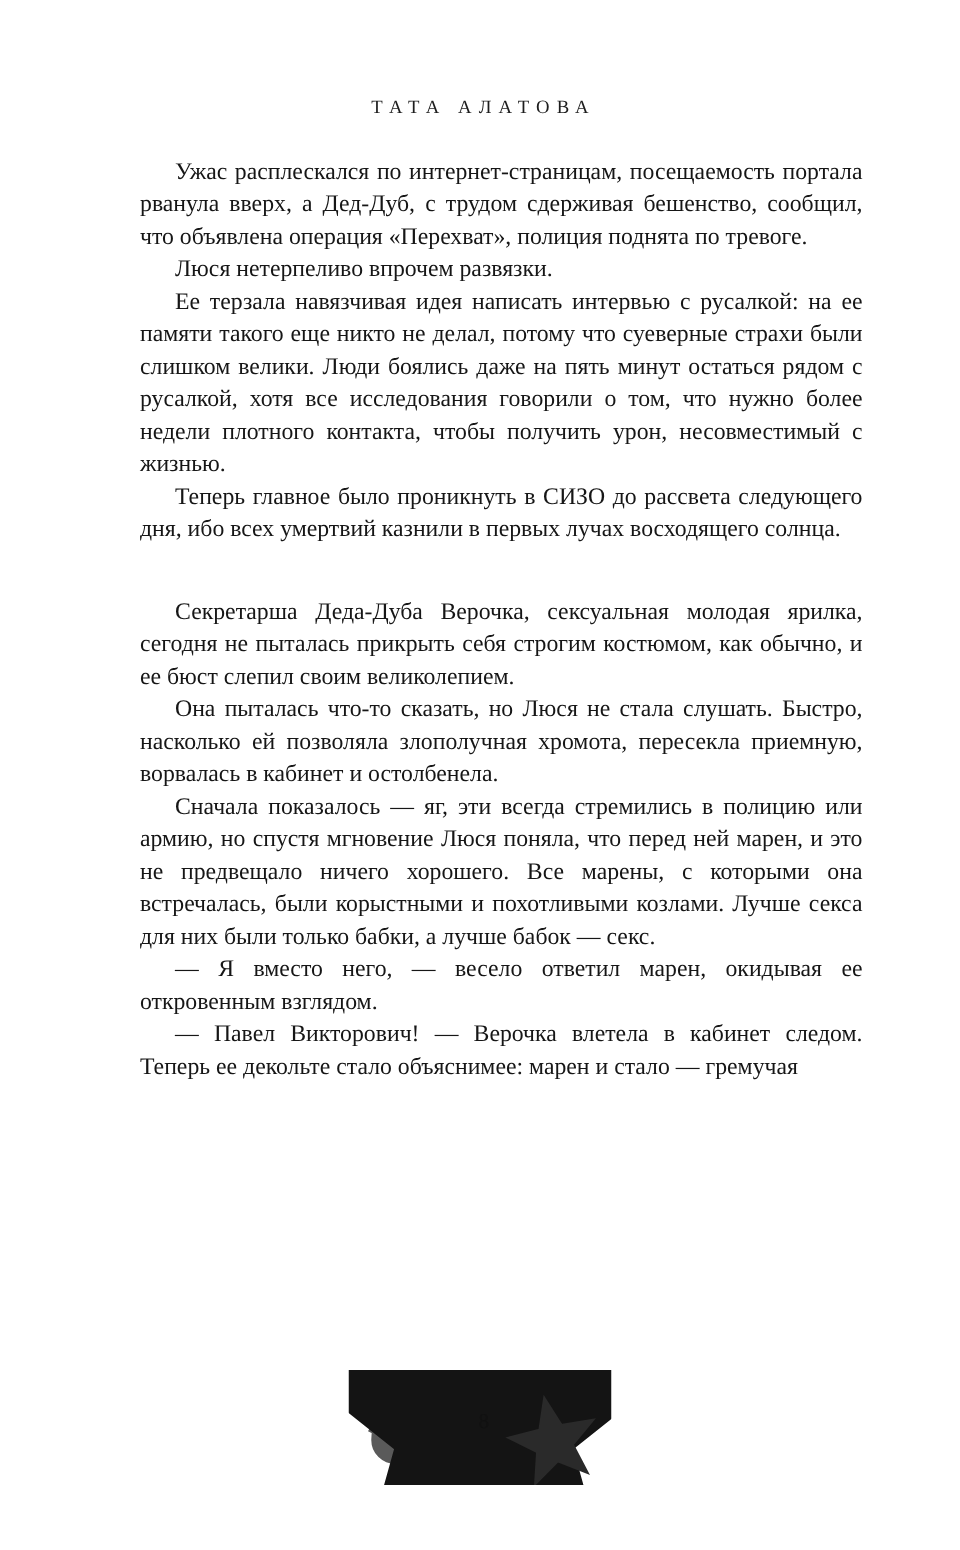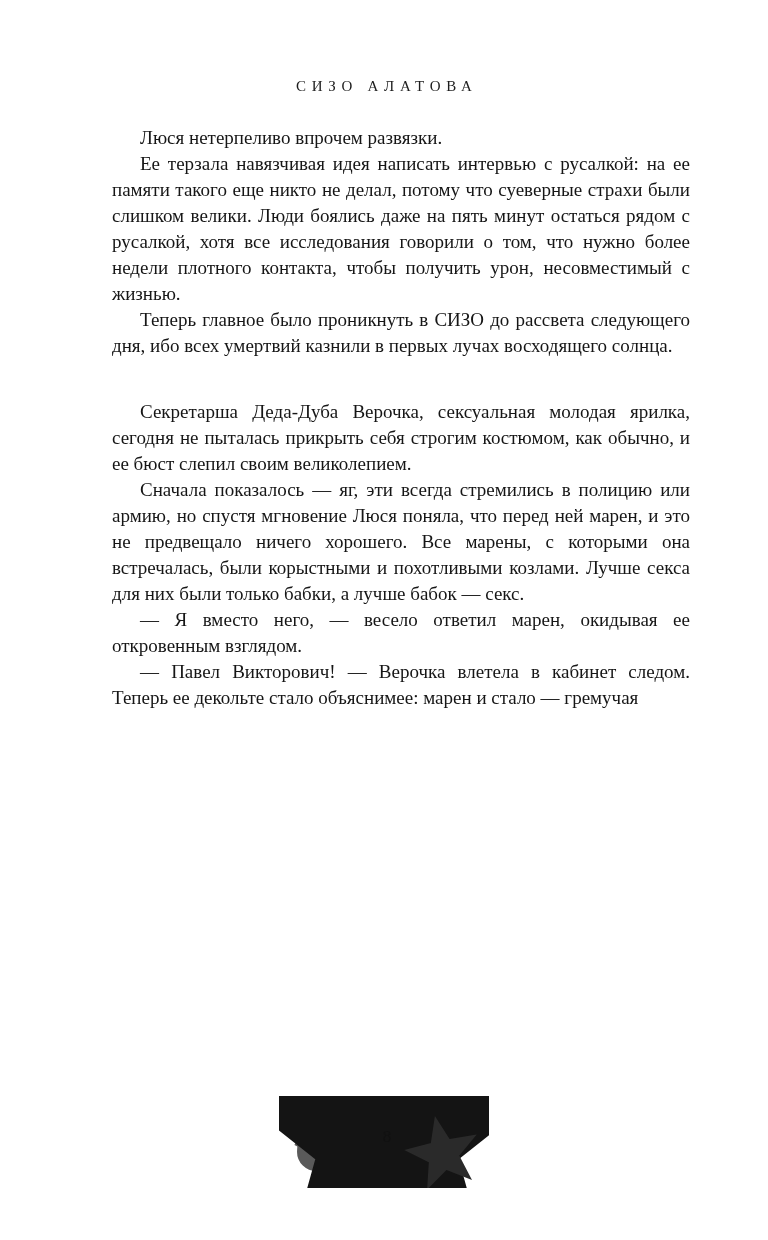--- a/index.html
+++ b/index.html
@@ -75,27 +75,29 @@
     font-family: "Liberation Serif", "DejaVu Serif", serif;
     font-size: 17px;
     fill: #111111;
   }
 </style>
 </head>
 <body>
 
 <div class="page">
 
-  <header class="running-head">СИЗО АЛАТОВА</header>
+  <header class="running-head">ТАТА АЛАТОВА</header>
 
   <main class="page-body">
+    <p>Ужас расплескался по интернет-страницам, посещаемость портала рванула вверх, а Дед-Дуб, с трудом сдерживая бешенство, сообщил, что объявлена операция «Перехват», полиция поднята по тревоге.</p>
     <p>Люся нетерпеливо впрочем развязки.</p>
     <p>Ее терзала навязчивая идея написать интервью с русалкой: на ее памяти такого еще никто не делал, потому что суеверные страхи были слишком велики. Люди боялись даже на пять минут остаться рядом с русалкой, хотя все исследования говорили о том, что нужно более недели плотного контакта, чтобы получить урон, несовместимый с жизнью.</p>
     <p>Теперь главное было проникнуть в СИЗО до рассвета следующего дня, ибо всех умертвий казнили в первых лучах восходящего солнца.</p>
     <p class="section-start">Секретарша Деда-Дуба Верочка, сексуальная молодая ярилка, сегодня не пыталась прикрыть себя строгим костюмом, как обычно, и ее бюст слепил своим великолепием.</p>
+    <p>Она пыталась что-то сказать, но Люся не стала слушать. Быстро, насколько ей позволяла злополучная хромота, пересекла приемную, ворвалась в кабинет и остолбенела.</p>
     <p>Сначала показалось — яг, эти всегда стремились в полицию или армию, но спустя мгновение Люся поняла, что перед ней марен, и это не предвещало ничего хорошего. Все марены, с которыми она встречалась, были корыстными и похотливыми козлами. Лучше секса для них были только бабки, а лучше бабок — секс.</p>
     <p>— Я вместо него, — весело ответил марен, окидывая ее откровенным взглядом.</p>
     <p>— Павел Викторович! — Верочка влетела в кабинет следом. Теперь ее декольте стало объяснимее: марен и стало — гремучая</p>
   </main>
 
   <footer class="page-footer">
     <svg class="star-ornament" width="210" height="92" viewBox="0 0 210 92" aria-hidden="true">
       <defs>
         <path id="star" d="M 0,-1 L 0.247,-0.34 L 0.951,-0.309 L 0.399,0.13 L 0.588,0.809 L 0,0.42 L -0.588,0.809 L -0.399,0.13 L -0.951,-0.309 L -0.247,-0.34 Z"></path>
       </defs>

